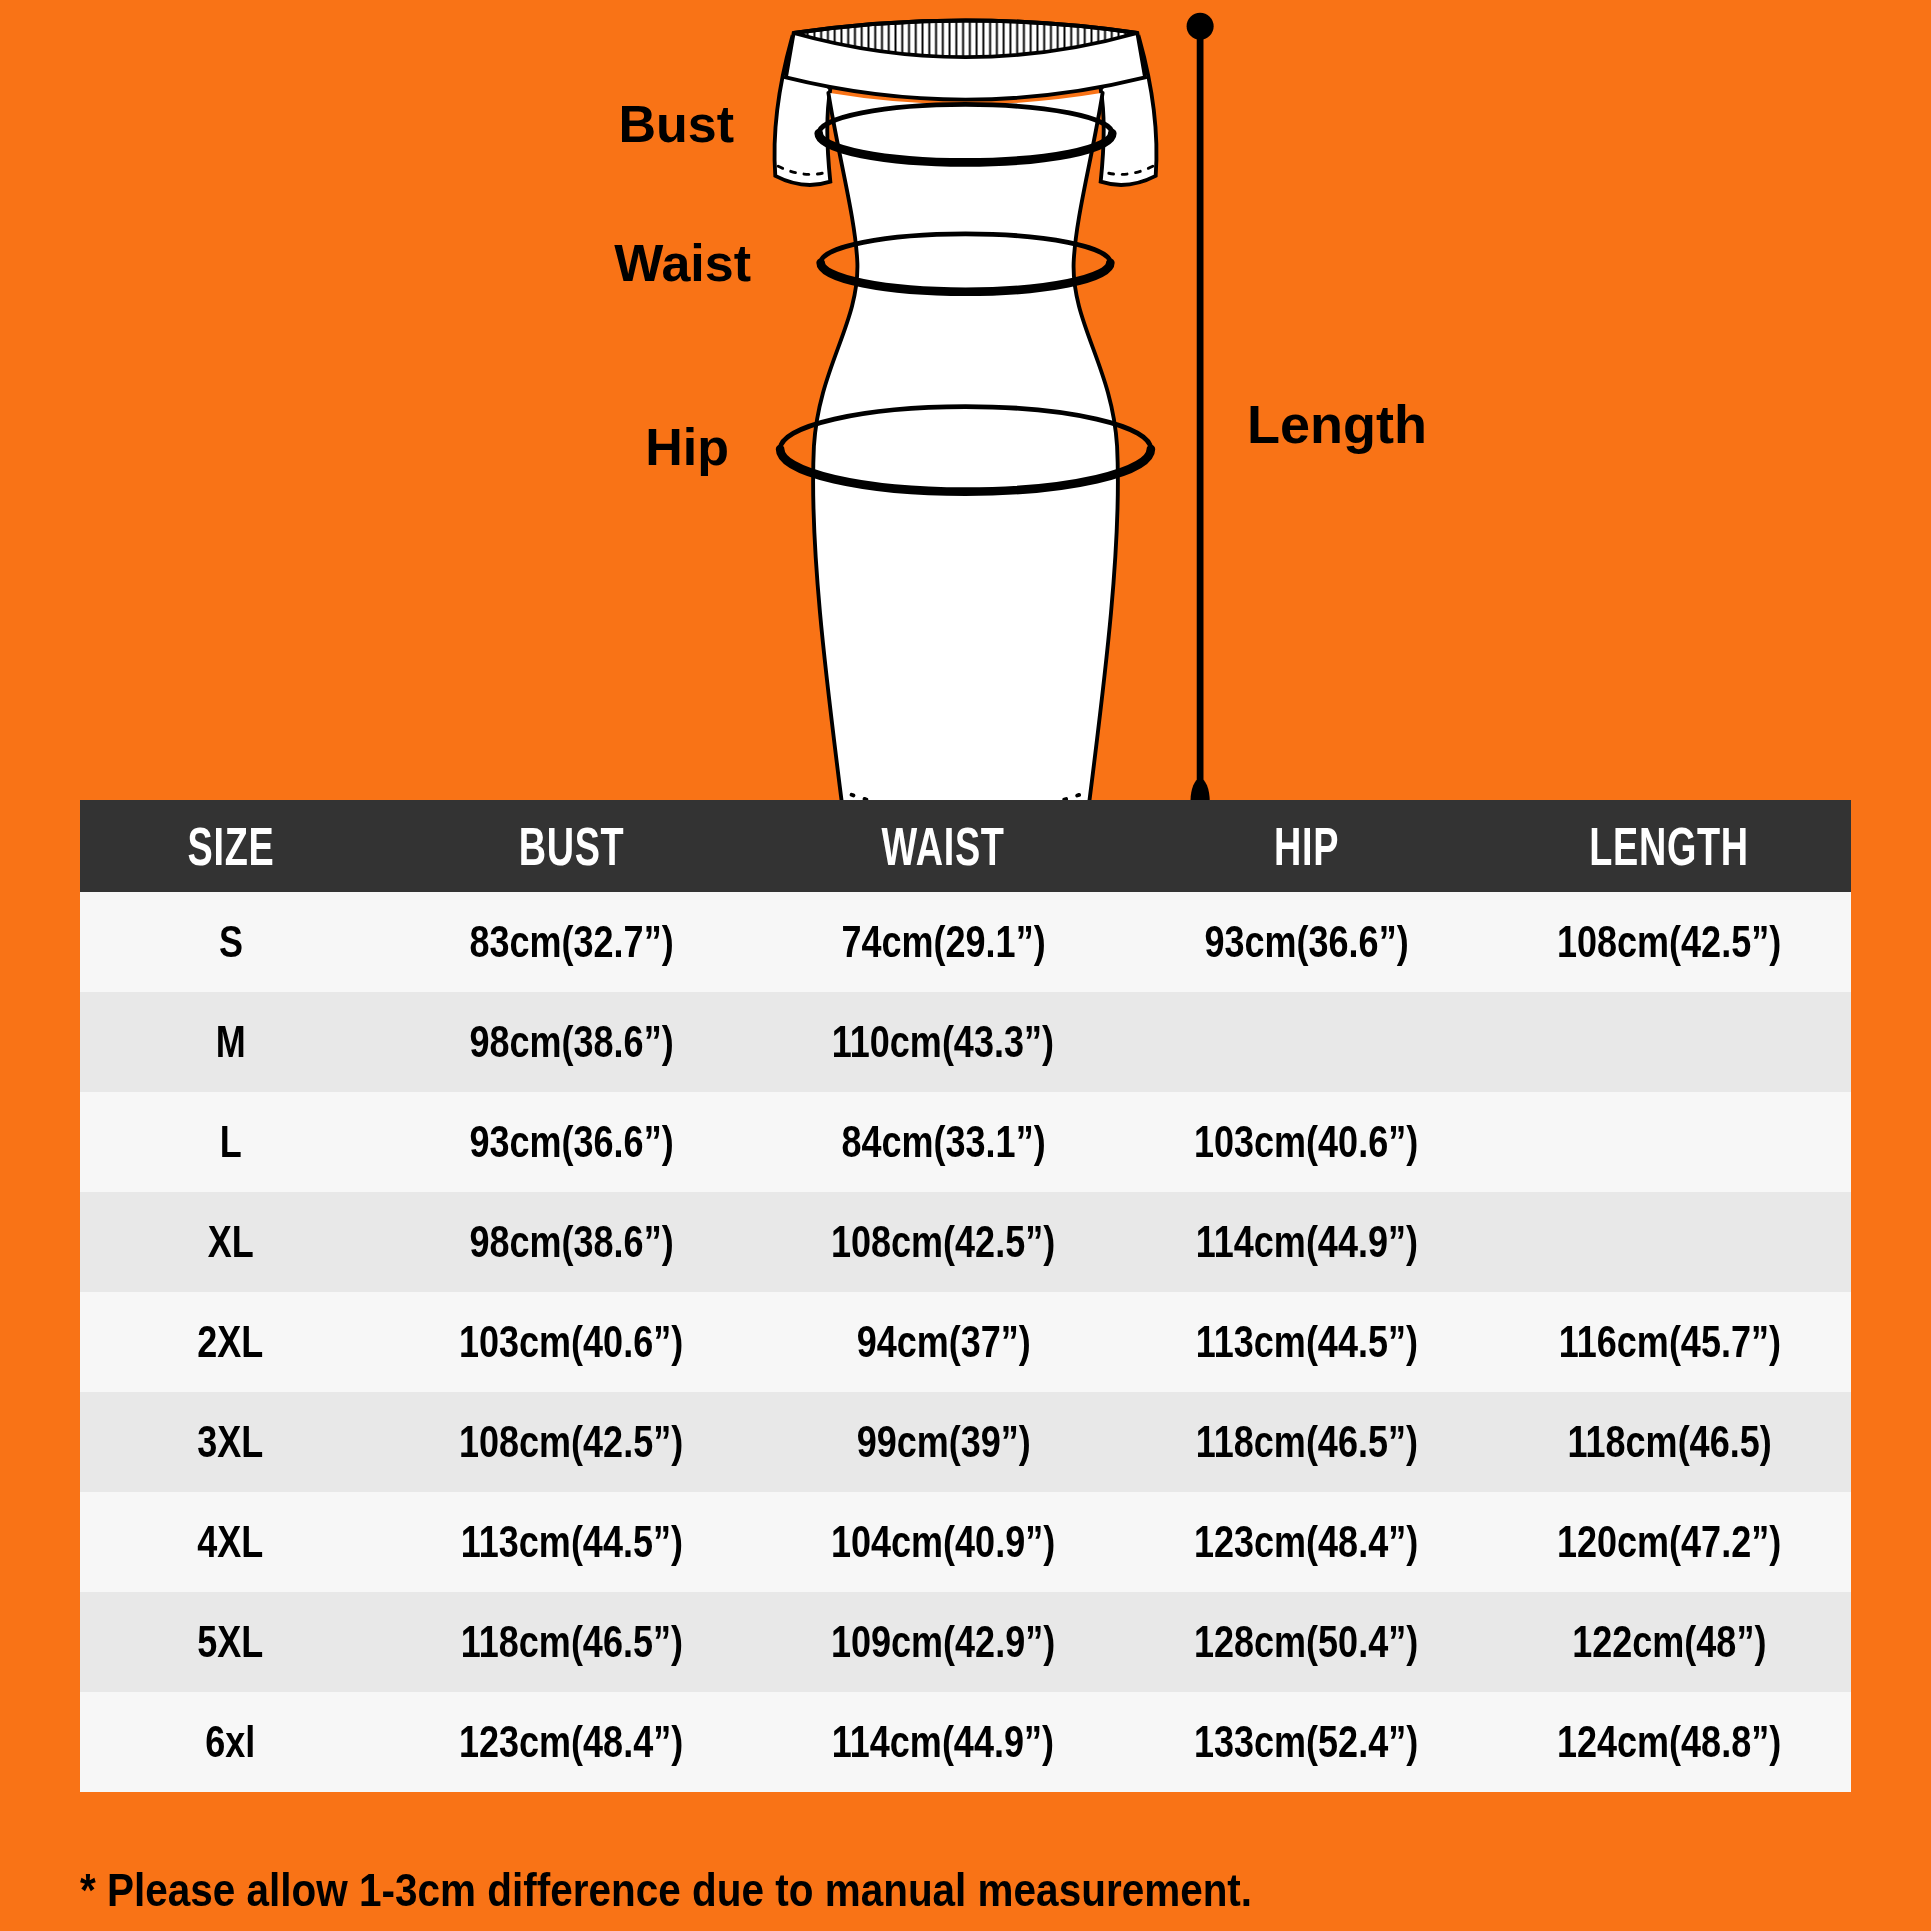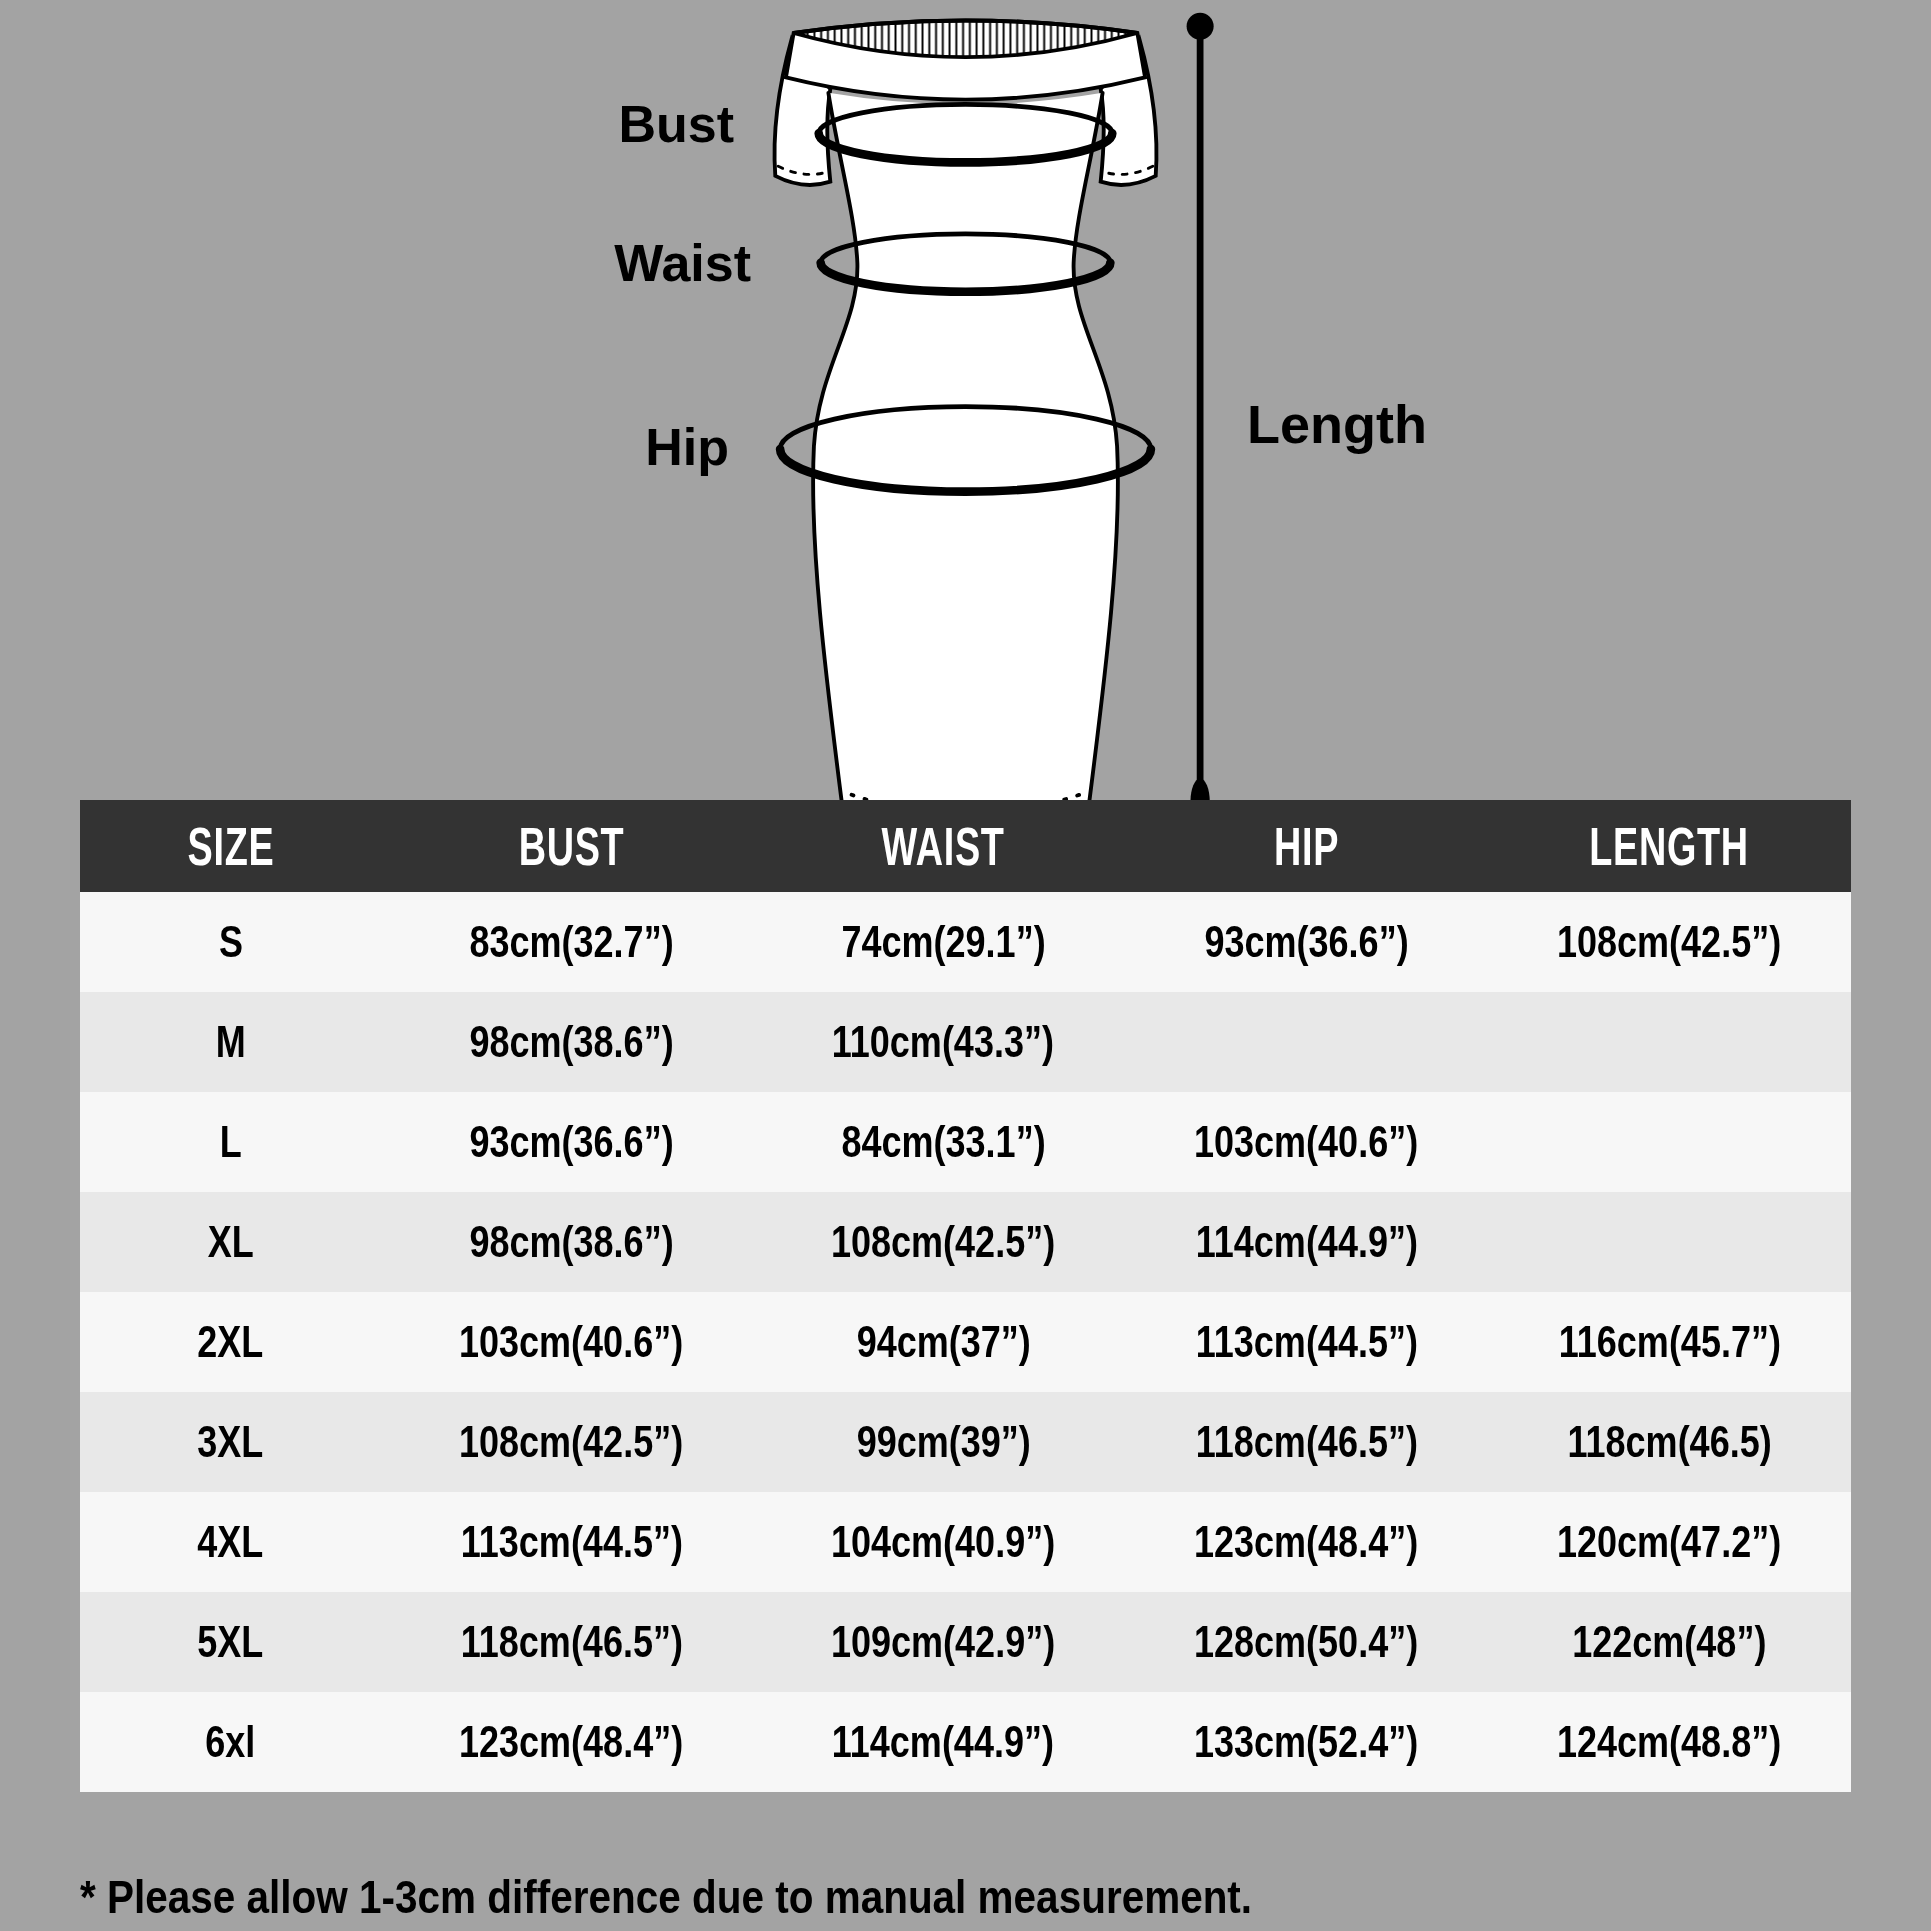--- a/index.html
+++ b/index.html
@@ -4,21 +4,21 @@
 <style>
   :root{
     --header-bg:#333333;
     --row-light:#f7f7f7;
     --row-dark:#e8e8e8;
     --ink:#000000;
   }
   *{margin:0;padding:0;box-sizing:border-box;}
   html,body{width:1931px;height:1931px;background:#ffffff;overflow:hidden;
     font-family:"Liberation Sans","DejaVu Sans",sans-serif;}
-  .page{position:relative;width:1931px;height:1931px;background:#a3a3a3;}
+  .page{position:relative;width:1931px;height:1931px;background:#f97316;}
 
   
   .diagram{position:relative;width:1931px;height:850px;}
   .diagram svg{position:absolute;left:0;top:0;}
   .lbl{position:absolute;font-weight:700;color:var(--ink);white-space:nowrap;}
   .lbl-bust  {left:444px;top:97px;width:290px;text-align:right;font-size:52px;line-height:54px;}
   .lbl-waist {left:444px;top:236px;width:307px;text-align:right;font-size:52px;line-height:54px;}
   .lbl-hip   {left:444px;top:420px;width:285px;text-align:right;font-size:52px;line-height:54px;}
   .lbl-length{left:1247px;top:396px;font-size:54px;line-height:56px;}
 
@@ -30,21 +30,21 @@
   .th span{color:#ffffff;font-size:54px;font-weight:700;letter-spacing:1px;
     display:inline-block;transform:scaleX(0.70);white-space:nowrap;}
   .tbody .trow{height:100px;}
   .tbody .trow:nth-child(odd){background:var(--row-light);}
   .tbody .trow:nth-child(even){background:var(--row-dark);}
   .td span{color:var(--ink);font-size:45px;font-weight:700;
     display:inline-block;transform:scaleX(0.80);white-space:nowrap;}
 
   
   .note{position:absolute;left:80px;top:1856px;width:1834px;height:68px;
-    display:flex;align-items:flex-end;}
+    display:flex;align-items:center;}
   .note span{color:var(--ink);font-size:46px;font-weight:700;white-space:nowrap;
     display:inline-block;transform:scaleX(0.88);transform-origin:left center;}
 </style>
 </head>
 <body>
 
 <div class="page">
 
   <div class="diagram">
     <svg width="1931" height="850" viewBox="0 0 2000 880" fill="none" stroke-linecap="round">

